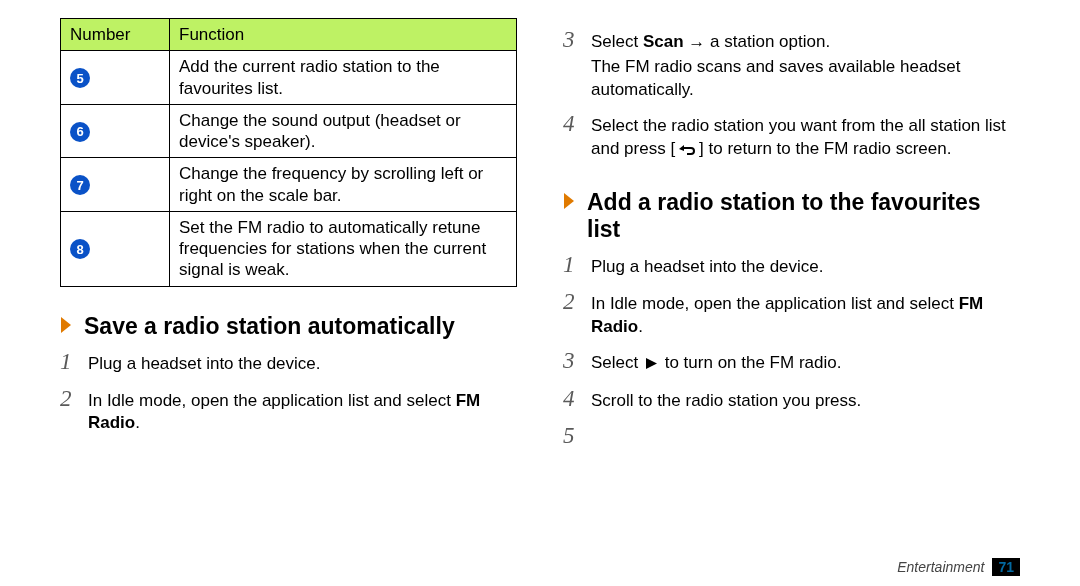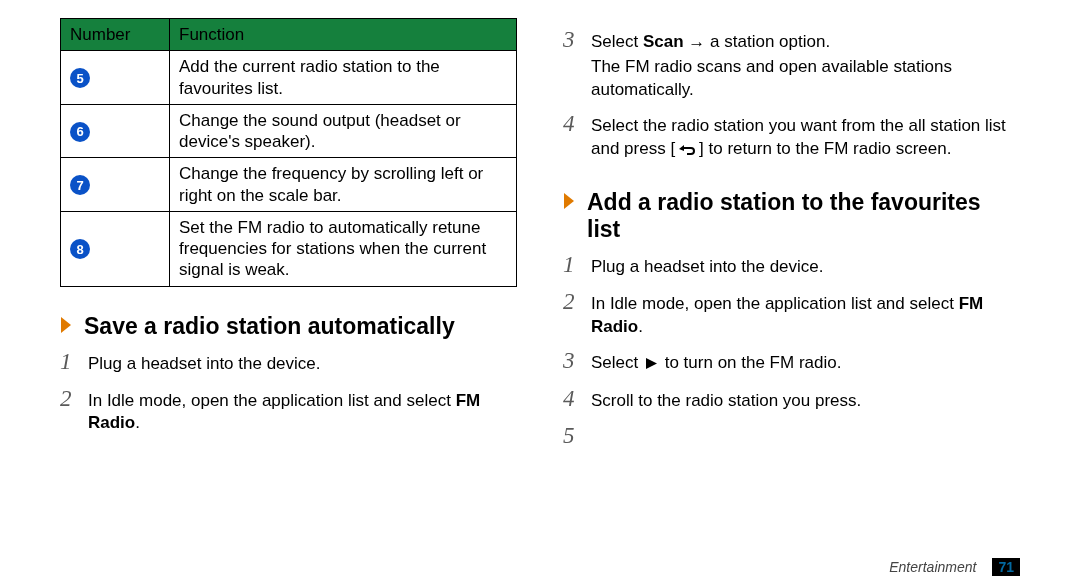--- a/index.html
+++ b/index.html
@@ -32,21 +32,21 @@
     border-collapse: collapse;
     width: 100%;
     font-size: 17px;
     line-height: 1.25;
   }
   .tbl th, .tbl td {
     padding: 5px 9px 5px 9px;
     text-align: left;
   }
   .tbl thead th {
-    background: #15803d;
+    background: #bef264;
     font-weight: 400;
     border-right: 1px solid #000;
   }
   .tbl thead th:last-child { border-right: none; }
   .tbl tbody td {
     border-top: 1px solid #000;
     border-right: 1px solid #000;
     vertical-align: middle;
   }
   .tbl tbody td:last-child { border-right: none; }
@@ -107,21 +107,21 @@
     margin: 0 2px;
   }
   
   .footer {
     position: absolute;
     right: 60px;
     bottom: 10px;
     font-size: 14px;
     display: flex;
     align-items: center;
-    gap: 16px;
+    gap: 8px;
   }
   .footer .sec {
     font-style: italic;
     color: #444;
   }
   .footer .pg {
     background: #000;
     color: #0369a1;
     padding: 1px 6px;
     font-weight: 600;
@@ -185,21 +185,21 @@
     </div>
 
     <div class="col">
       <div class="steps" style="margin-top:4px;">
         <div class="step">
           <span class="n">3</span>
           <span class="t">
             <div>
               <span>Select </span><span class="bold">Scan</span><span> → a station option.</span>
             </div>
-            <div class="sub">The FM radio scans and open available stations automatically.</div>
+            <div class="sub">The FM radio scans and saves available headset automatically.</div>
           </span>
         </div>
         <div class="step">
           <span class="n">4</span>
           <span class="t">
             <span>Select the radio station you want from the all station list and press [</span><span class="inline-icon"><svg width="20" height="14" viewBox="0 0 20 14">
                   <path d="M2 7 L7 3 L7 5 L14 5 A4 4 0 0 1 14 13 L10 13 L10 11 L14 11 A2 2 0 0 0 14 7 L7 7 L7 9 Z" fill="#000"></path>
                 </svg></span><span>] to return to the FM radio screen.</span>
           </span>
         </div>

